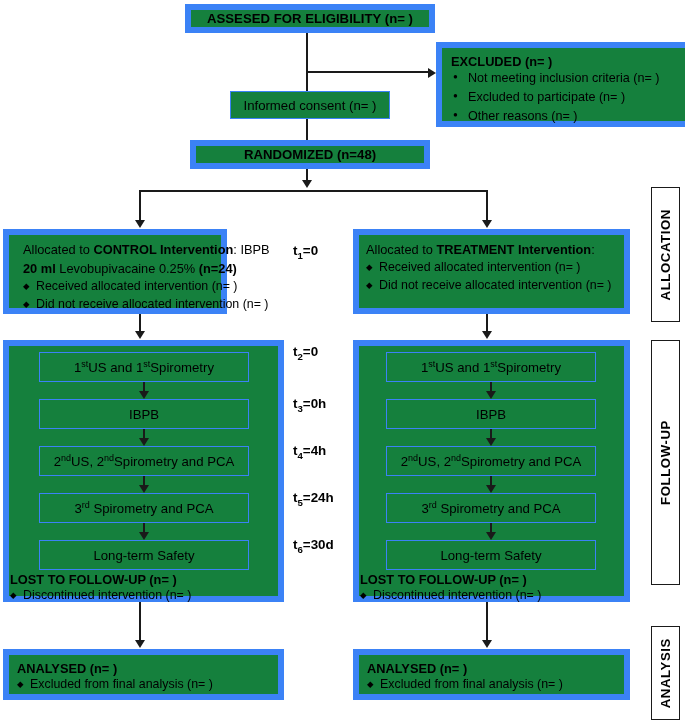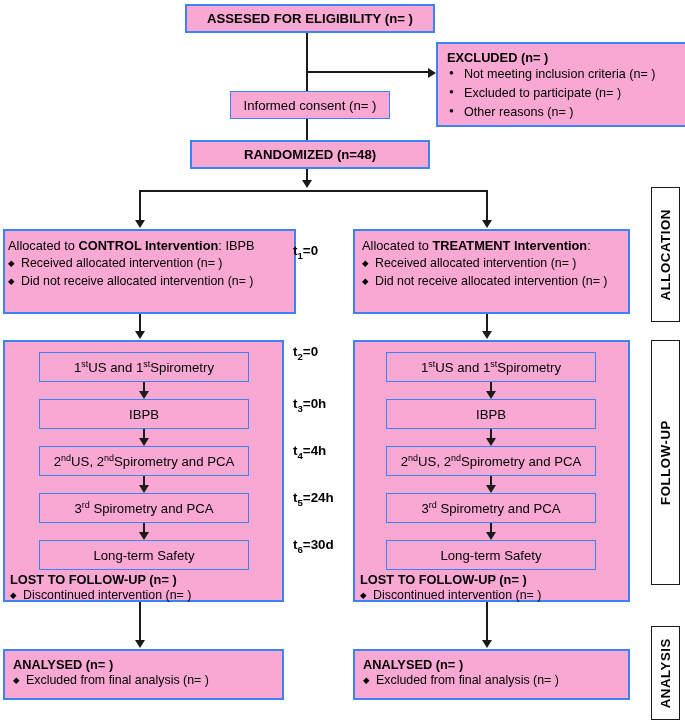--- a/index.html
+++ b/index.html
@@ -5,21 +5,21 @@
   html,body{margin:0;padding:0;background:#ffffff;}
   body{
     width:685px;height:721px;position:relative;overflow:hidden;
     font-family:"Liberation Sans","DejaVu Sans",sans-serif;
     color:#000000;
     -webkit-font-smoothing:antialiased;
   }
   .abs{position:absolute;box-sizing:border-box;}
   .box{
     position:absolute;box-sizing:border-box;
-    border:2px solid #3b82f6;background:#f9a8d4;
+    border:6px solid #3b82f6;background:#15803d;
   }
   .box.thin{border-width:1.5px;}
   .ctr{display:flex;align-items:center;justify-content:center;text-align:center;}
   .bold{font-weight:bold;}
   .ital{}
   .t13{font-size:13.2px;}
   .t125{font-size:12.8px;}
 
   
   .vline{position:absolute;background:#1a1a1a;width:2px;}
@@ -99,23 +99,26 @@
 </div>
 
 <div class="vline" style="left:306px;top:169px;height:13px;"></div>
 <div class="arrow-down" style="left:302px;top:180px;"></div>
 <div class="hline" style="left:139px;top:190px;width:349px;"></div>
 <div class="vline" style="left:139px;top:190px;height:32px;"></div>
 <div class="arrow-down" style="left:135px;top:220px;"></div>
 <div class="vline" style="left:486px;top:190px;height:32px;"></div>
 <div class="arrow-down" style="left:482px;top:220px;"></div>
 
-<div class="box" style="left:3px;top:229px;width:293px;height:85px;padding:5px 3px;">
+<div class="box" style="left:3px;top:229px;width:224px;height:85px;padding:5px 14px;">
   <div class="t125" style="white-space:nowrap;line-height:1.5;">
     <span>Allocated to </span><span class="bold">CONTROL Intervention</span><span>: IBPB</span>
+  </div>
+  <div class="t125" style="white-space:nowrap;line-height:1.5;">
+    <span class="bold">20 ml</span><span> Levobupivacaine 0.25% </span><span class="bold">(n=24)</span>
   </div>
   <ul class="bul">
     <li>Received allocated intervention (n= )</li>
     <li>Did not receive allocated intervention (n= )</li>
   </ul>
 </div>
 
 <div class="box" style="left:353px;top:229px;width:277px;height:85px;padding:5px 7px;">
   <div class="t125" style="white-space:nowrap;line-height:1.5;">
     <span>Allocated to </span><span class="bold">TREATMENT Intervention</span><span>:</span>

